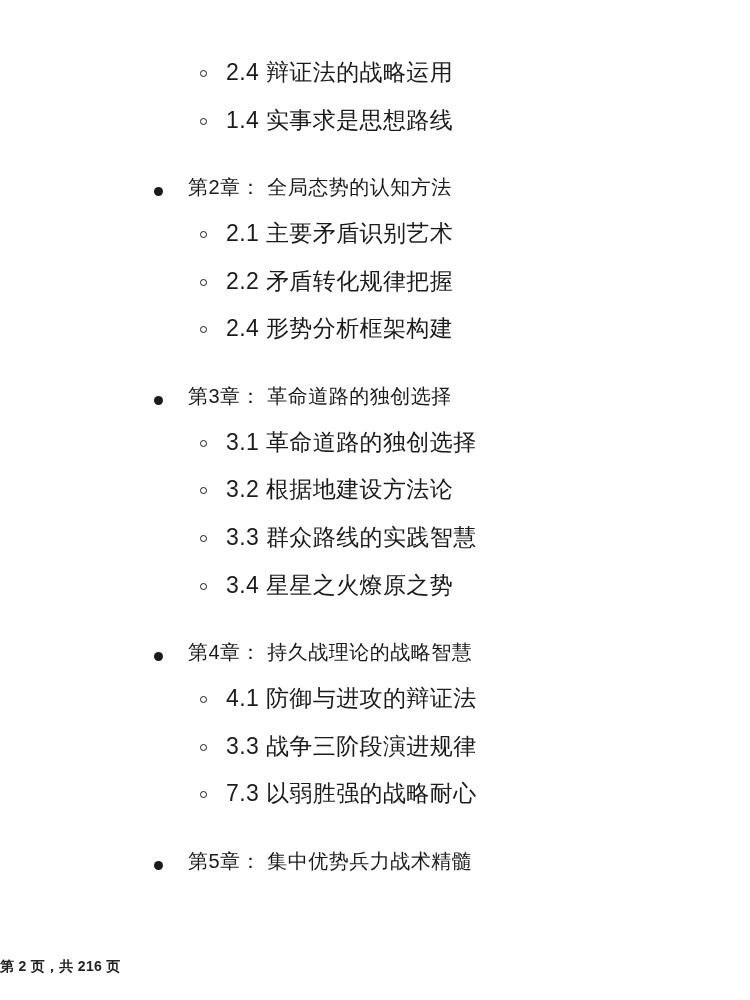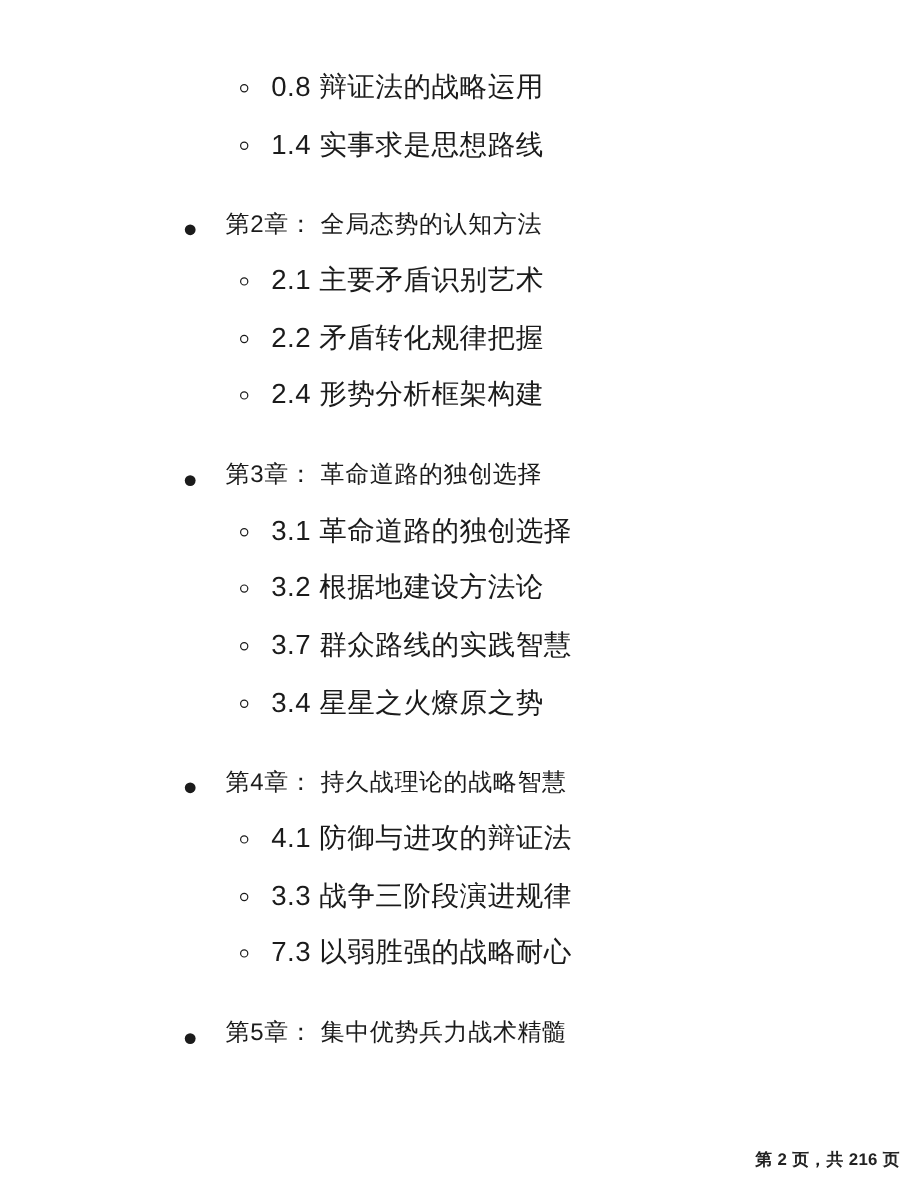--- a/index.html
+++ b/index.html
@@ -89,58 +89,58 @@
   .gap-after-sections {
     height: 9px;
   }
 
   
   .footer {
     position: absolute;
     left: 0;
     right: 0;
     bottom: 24px;
-    text-align: right;
+    text-align: left;
     font-size: 14px;
     color: #232323;
     letter-spacing: 0.3px;
     font-weight: 600;
   }
 </style>
 </head>
 <body>
 
 <div class="page">
 
   <ul class="toc">
 
     <li class="chapter-block">
       <ul class="sections">
-        <li class="section">0.8 辩证法的战略运用</li>
+        <li class="section">2.4 辩证法的战略运用</li>
         <li class="section">1.4 实事求是思想路线</li>
       </ul>
       <div class="gap-after-sections"></div>
     </li>
 
     <li class="chapter-block">
       <div class="chapter">第2章： 全局态势的认知方法</div>
       <ul class="sections">
         <li class="section">2.1 主要矛盾识别艺术</li>
         <li class="section">2.2 矛盾转化规律把握</li>
         <li class="section">2.4 形势分析框架构建</li>
       </ul>
       <div class="gap-after-sections"></div>
     </li>
 
     <li class="chapter-block">
       <div class="chapter">第3章： 革命道路的独创选择</div>
       <ul class="sections">
         <li class="section">3.1 革命道路的独创选择</li>
         <li class="section">3.2 根据地建设方法论</li>
-        <li class="section">3.7 群众路线的实践智慧</li>
+        <li class="section">3.3 群众路线的实践智慧</li>
         <li class="section">3.4 星星之火燎原之势</li>
       </ul>
       <div class="gap-after-sections"></div>
     </li>
 
     <li class="chapter-block">
       <div class="chapter">第4章： 持久战理论的战略智慧</div>
       <ul class="sections">
         <li class="section">4.1 防御与进攻的辩证法</li>
         <li class="section">3.3 战争三阶段演进规律</li>

